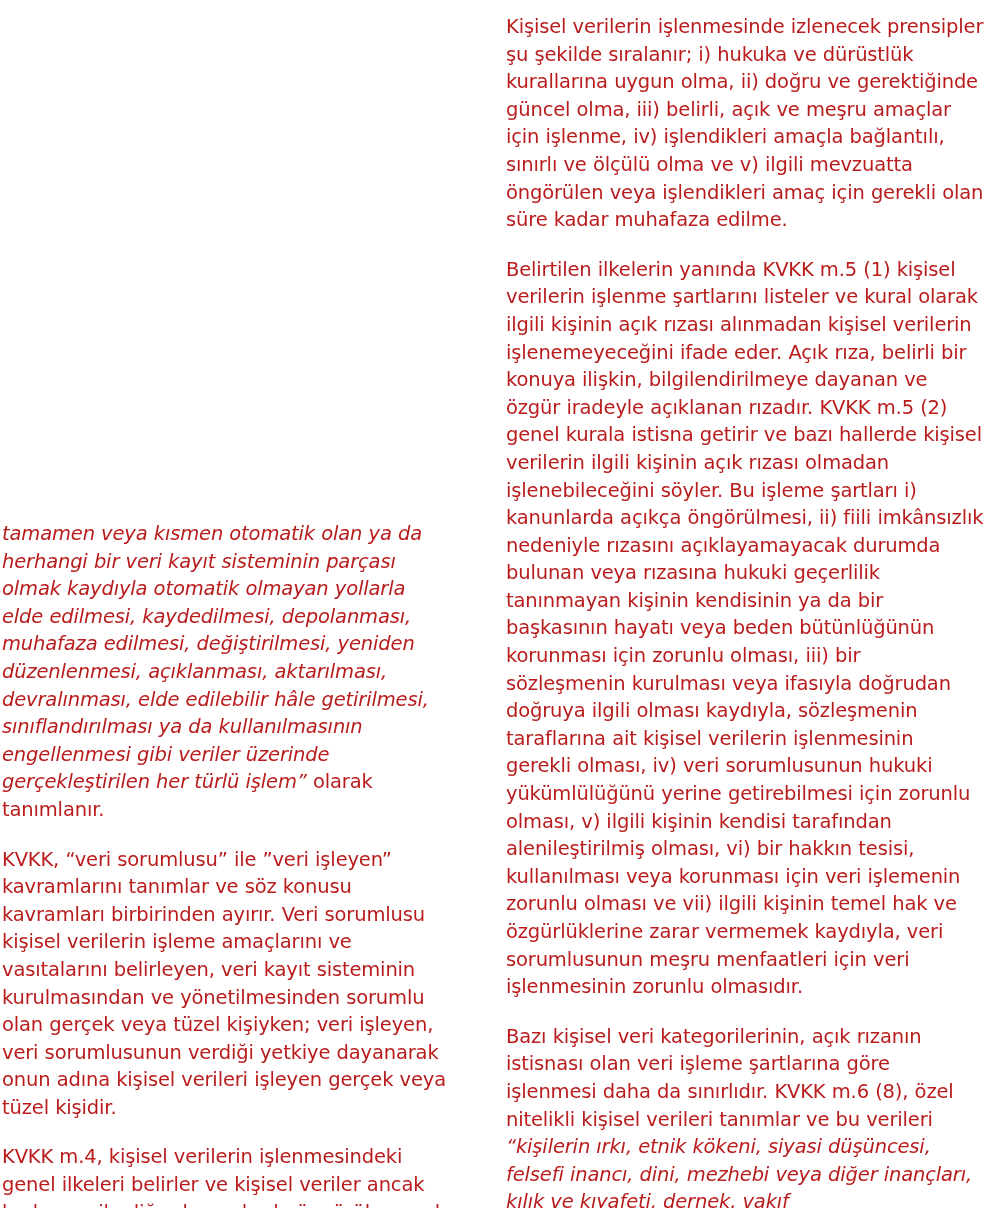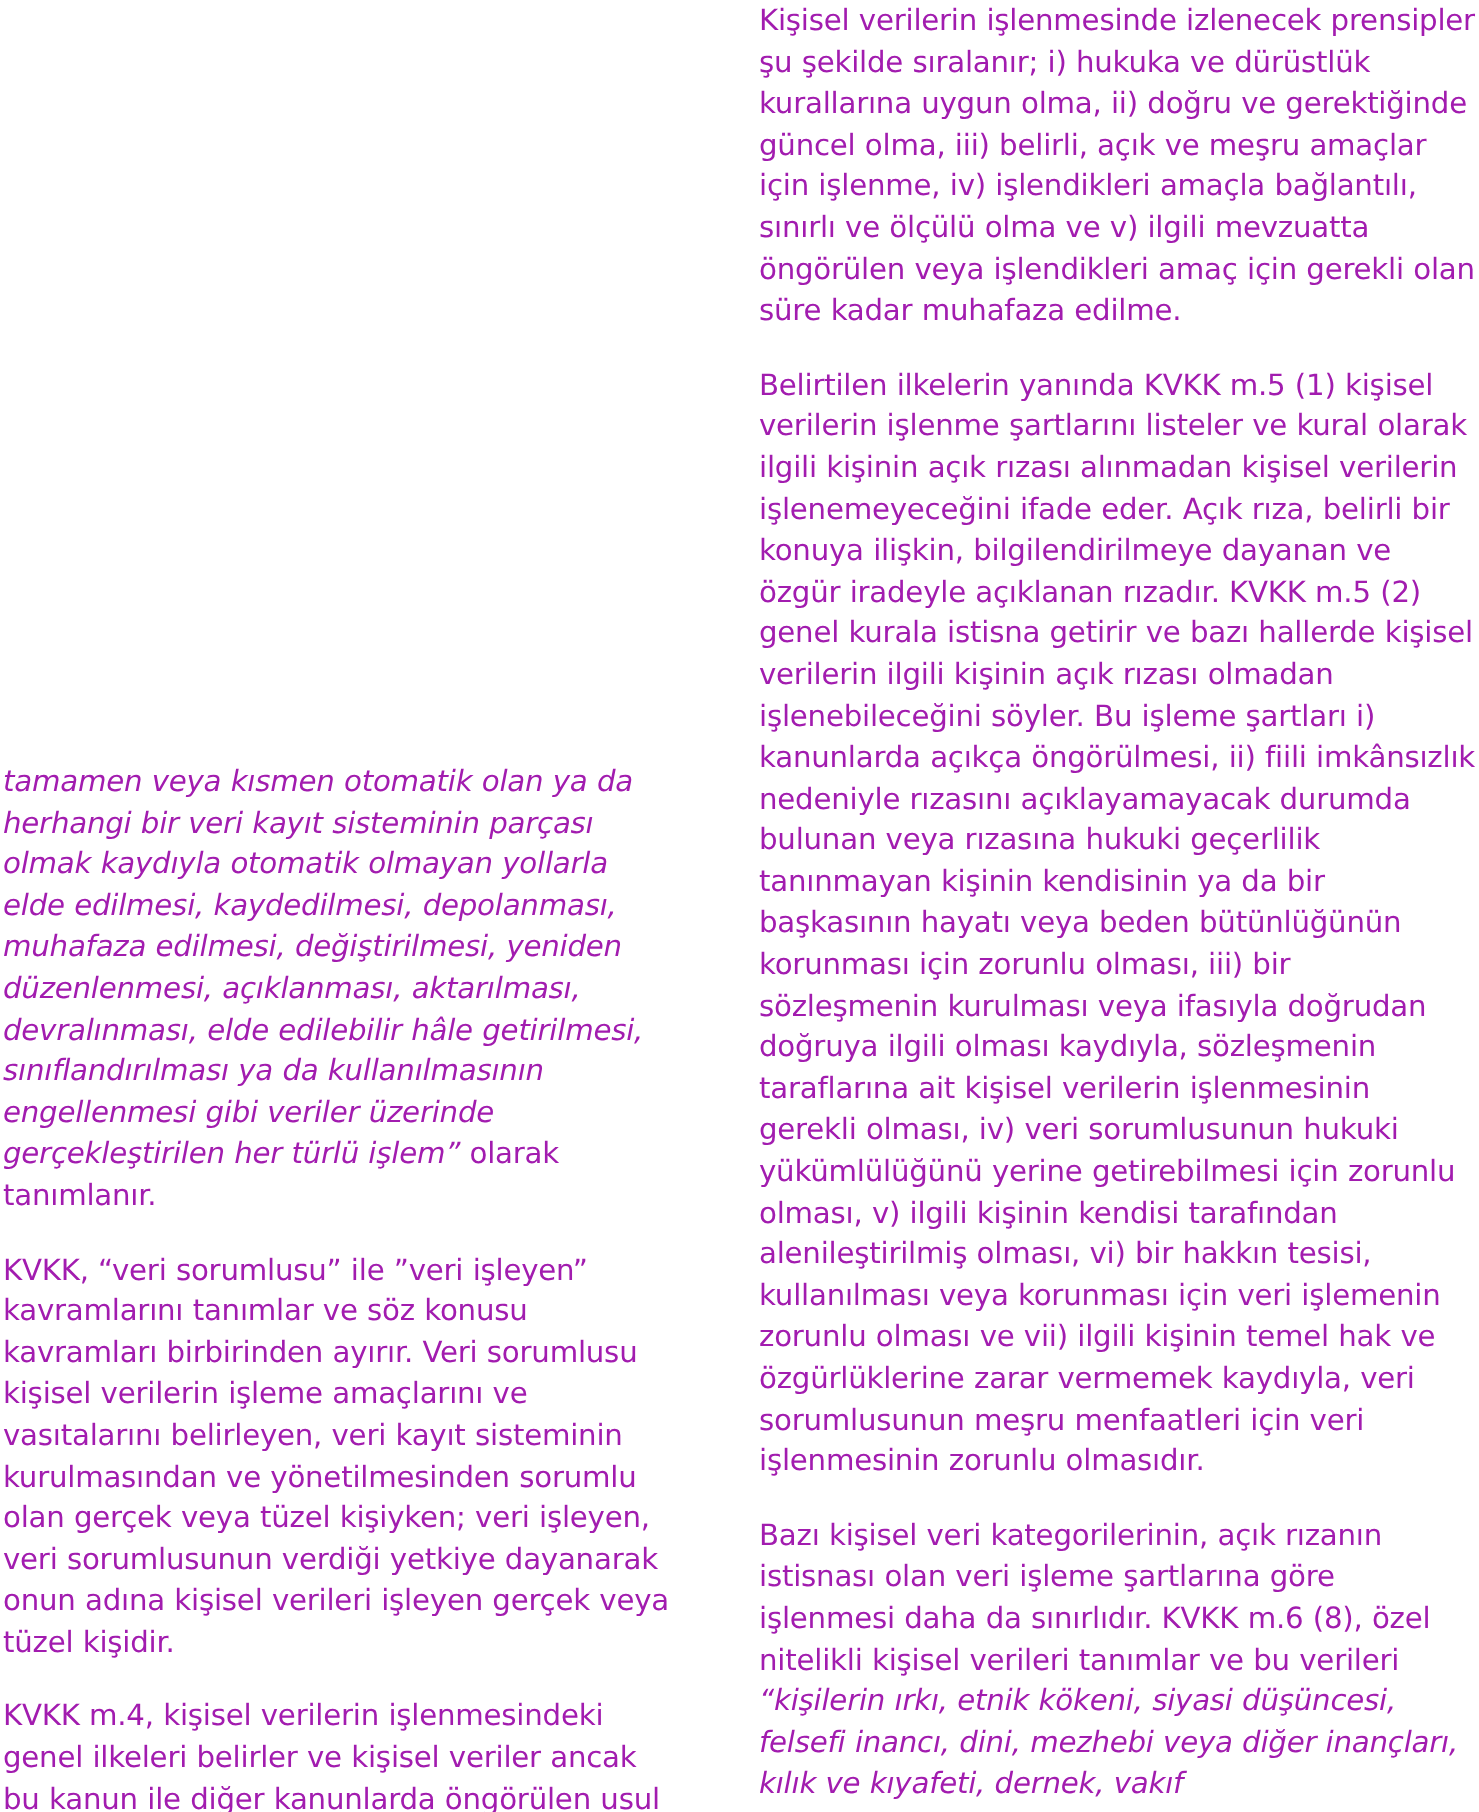--- a/index.html
+++ b/index.html
@@ -50,24 +50,24 @@
     top: 507px;
     width: 444px;
   }
   .col-right-inner {
     position: absolute;
     left: 0px;
     top: 0px;
     width: 478px;
   }
   p {
-    margin: 0 0 22px 0;
+    margin: 13px 0 22px 0;
     font-size: 19.5px;
     line-height: 27.6px;
-    color: #a21caf;
+    color: #b91c1c;
     letter-spacing: -0.15px;
     word-spacing: 0.2px;
   }
   p:last-child {
     margin-bottom: 0;
   }
   .mixed em {
     font-style: italic;
   }
 </style>

